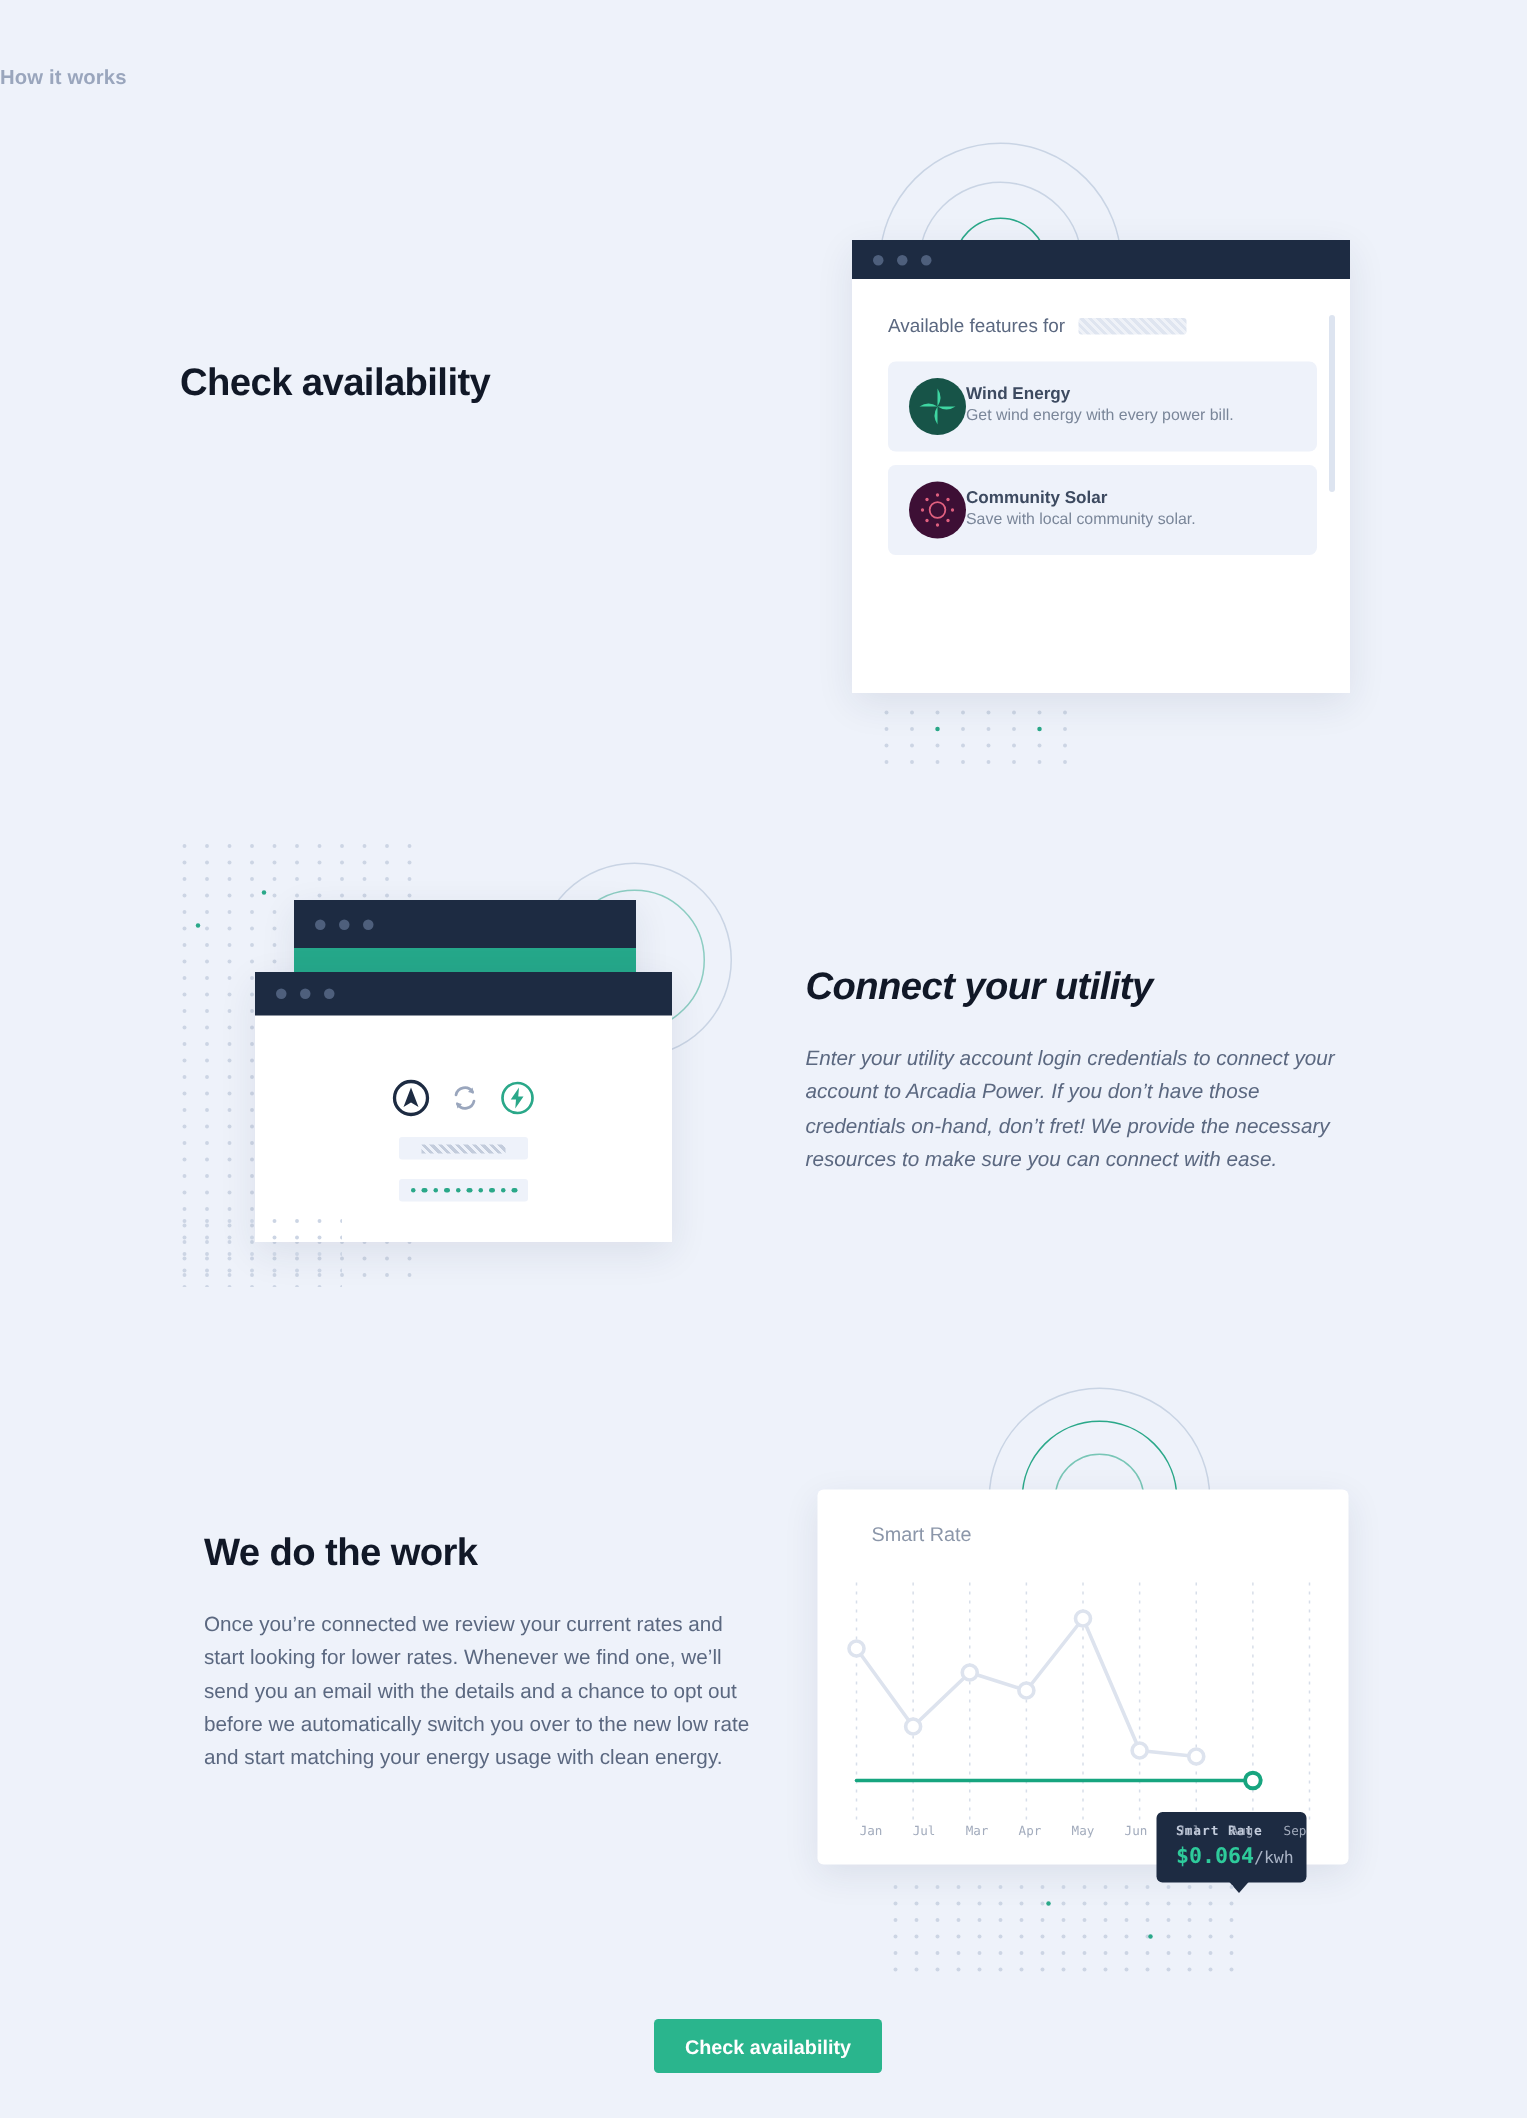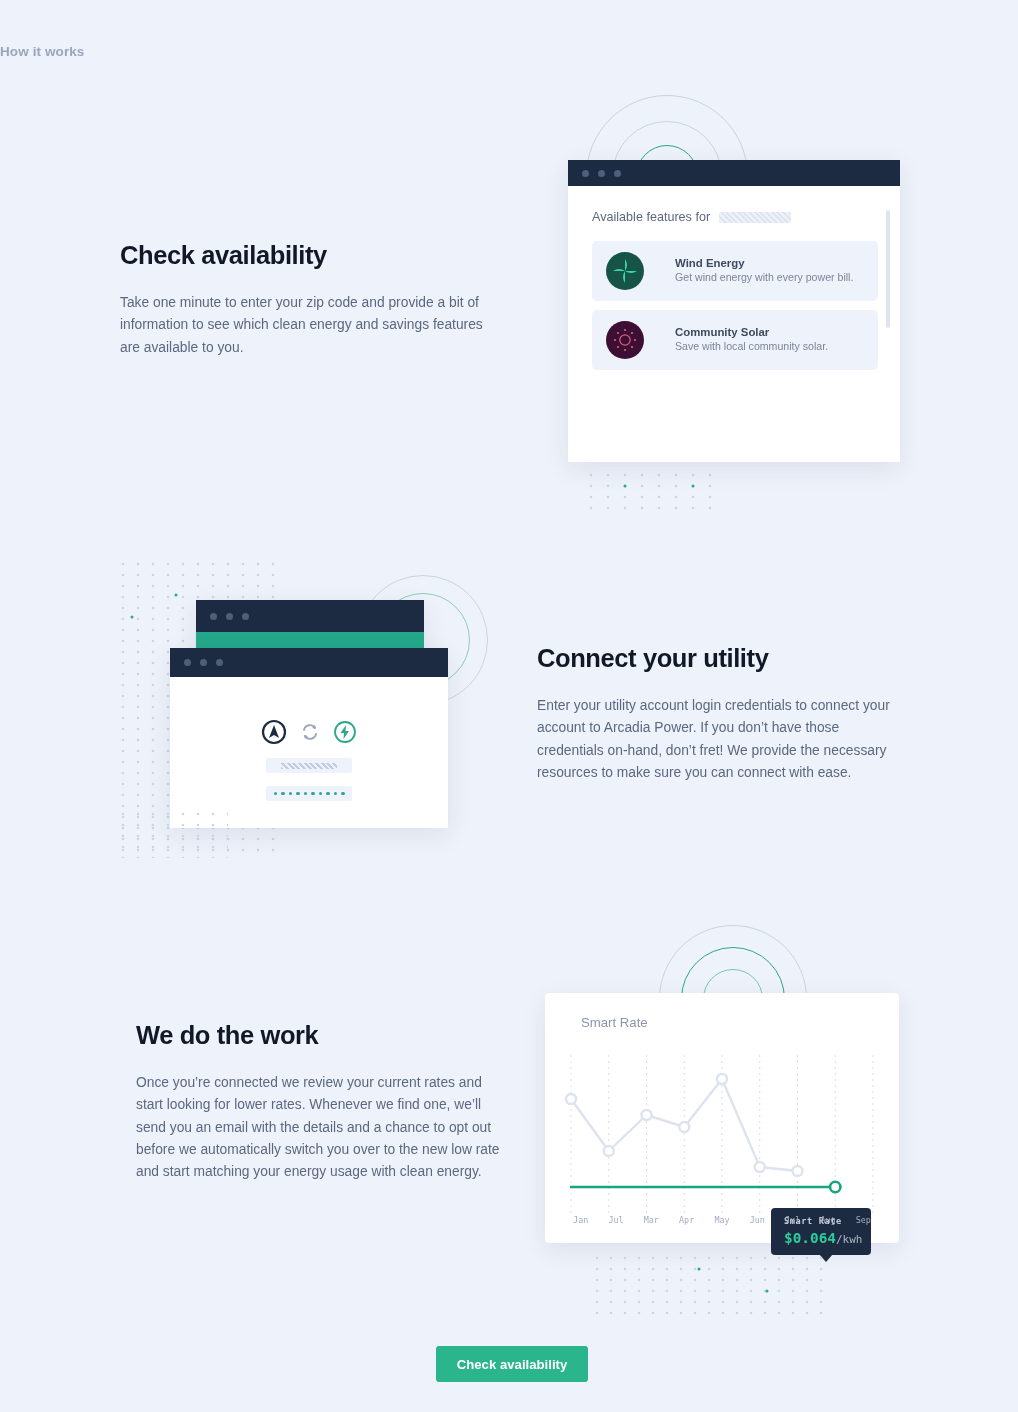--- a/index.html
+++ b/index.html
@@ -75,38 +75,38 @@
   #card1 .body { padding: 24px 22px 0 24px; position: relative; height: 276px; }
 
   .avail-row { display: flex; align-items: center; gap: 9px; margin-bottom: 17px; }
   .avail-label { font-size: 12.6px; color: #5b6880; }
   .redact {
     width: 72px; height: 11px; border-radius: 2px;
     background: repeating-linear-gradient(45deg,#dfe5f0 0 2px,#eff2f8 2px 4px);
   }
 
   .feature {
-    display: flex; align-items: center; gap: 31px;
+    display: flex; align-items: center; gap: 0;
     background: #eef2fa; border-radius: 5px;
     padding: 11px 14px; margin-bottom: 9px;
   }
   .feat-icon { width: 38px; height: 38px; border-radius: 50%; flex: 0 0 38px; position: relative; }
   .feat-icon svg { position: absolute; inset: 0; }
   .feat-title { font-size: 11.4px; font-weight: bold; color: #3d4a60; margin-bottom: 2px; }
   .feat-desc  { font-size: 10.6px; line-height: 13.5px; color: #7a8699; }
 
   .scrollbar {
     position: absolute; right: 10px; top: 24px;
     width: 4px; height: 118px; border-radius: 2px; background: #dde4f0;
   }
 
   .dotgrid { position: absolute; }
 
   
-  #sec2-copy { left: 537px; top: 644px; width: 390px; }
+  #sec2-copy { left: 537px; top: 644px; width: 390px; font-style: italic; }
   #sec2-art  { left: 118px; top: 560px; width: 400px; height: 300px; }
 
   #card2a { left: 78px; top: 40px; width: 228px; height: 60px; }
   #card2a .browser-bar { height: 32px; }
   #card2a .green { height: 28px; background: #25a88a; }
 
   #card2b { left: 52px; top: 88px; width: 278px; height: 180px; }
   #card2b .browser-bar { height: 29px; }
   #card2b .body { height: 151px; display: flex; flex-direction: column; align-items: center; }
 
@@ -178,21 +178,20 @@
     font-family: "Liberation Sans", sans-serif;
   }
 </style>
 </head>
 <body>
 
 <div class="page-eyebrow">How it works</div>
 
 <div class="section" id="sec1-copy">
   <div class="copy-title">Check availability</div>
-  <div class="copy-body">Take one minute to enter your zip code and provide a bit of information to see which clean energy and savings features are available to you.</div>
 </div>
 
 <div class="section" id="sec1-art">
 
   <div class="rings">
     <div class="ring" style="left:18px;  top:0px;  width:162px; height:162px;"></div>
     <div class="ring" style="left:44px;  top:26px; width:110px; height:110px;"></div>
     <div class="ring teal" style="left:68px; top:50px; width:62px; height:62px;"></div>
   </div>
 

